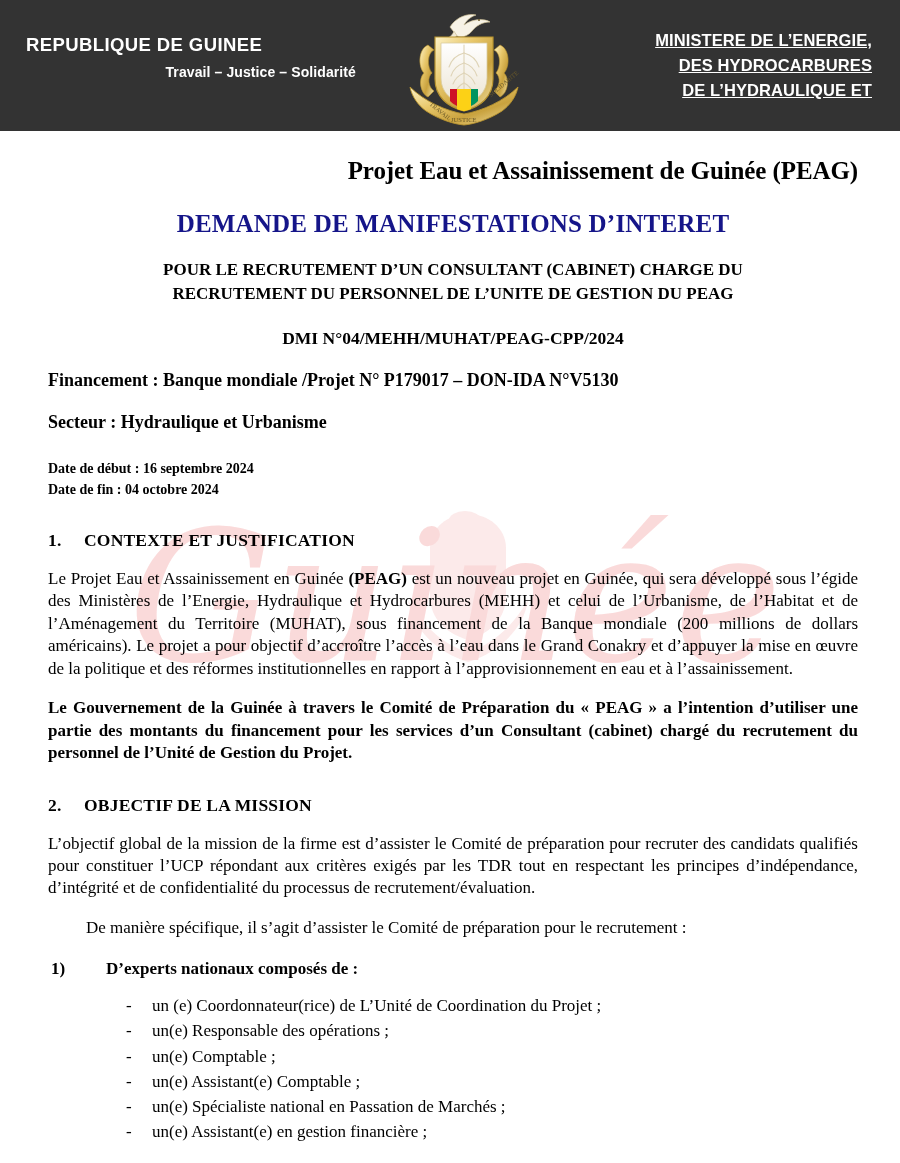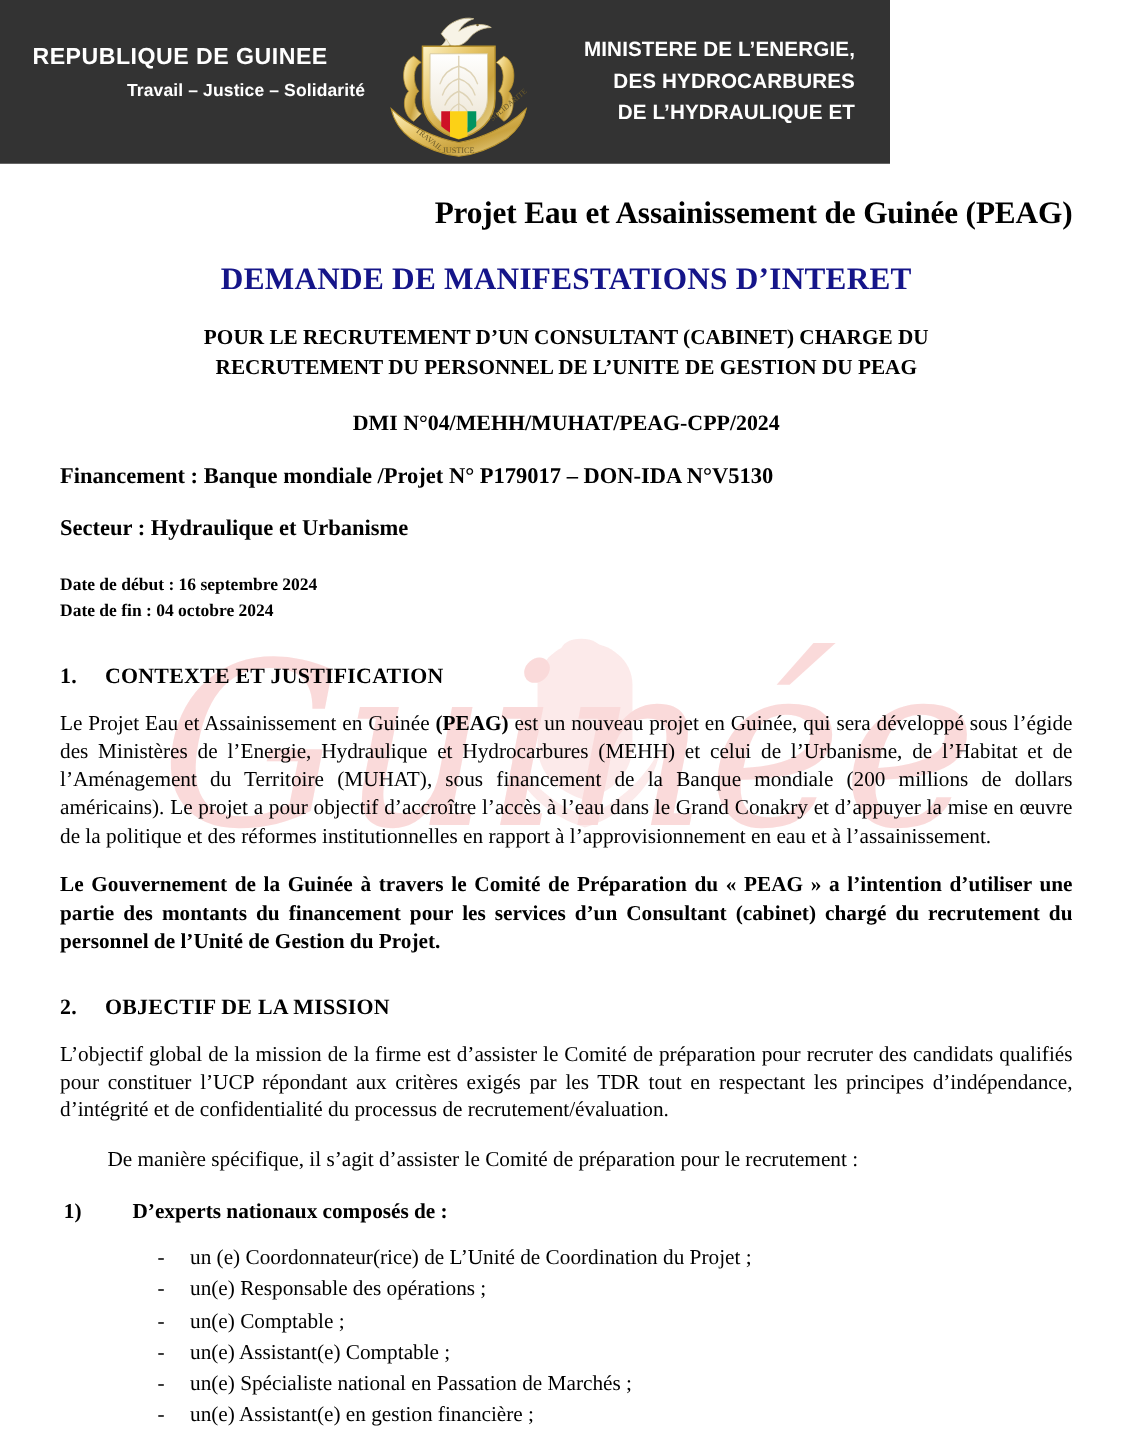--- a/index.html
+++ b/index.html
@@ -13,21 +13,21 @@
     height: 1163px;
     position: relative;
     overflow: hidden;
     font-family: "Liberation Serif", "DejaVu Serif", serif;
     color: #000000;
   }
 
   
   .header-band {
     position: relative;
-    width: 712px;
+    width: 900px;
     height: 131px;
     background: #333333;
     box-sizing: border-box;
     display: flex;
     align-items: center;
     justify-content: space-between;
     overflow: hidden;
   }
   .header-left {
     padding-left: 26px;
@@ -55,21 +55,21 @@
     padding-right: 28px;
     width: 300px;
     text-align: right;
     color: #ffffff;
     font-family: "Liberation Sans", "DejaVu Sans", sans-serif;
     font-size: 16.5px;
     font-weight: bold;
     line-height: 1.5;
     letter-spacing: 0.1px;
   }
-  .header-right div { white-space: nowrap; }
+  .header-right div { white-space: nowrap; text-decoration: underline; }
 
   .emblem-wrap {
     width: 150px;
     height: 131px;
     display: flex;
     align-items: center;
     justify-content: center;
     flex: 0 0 150px;
   }
 

